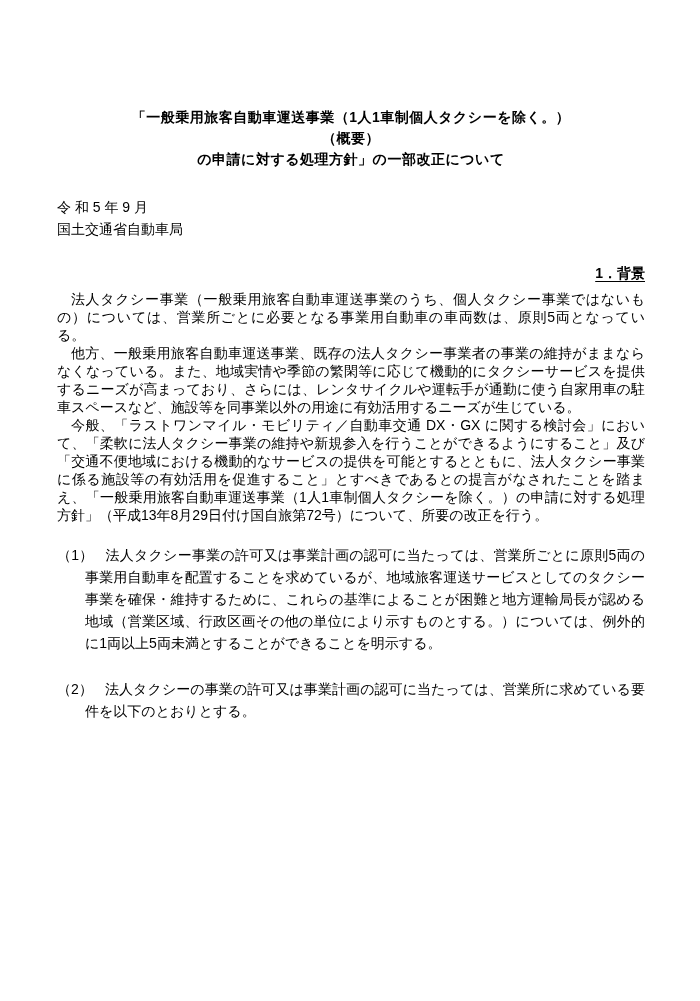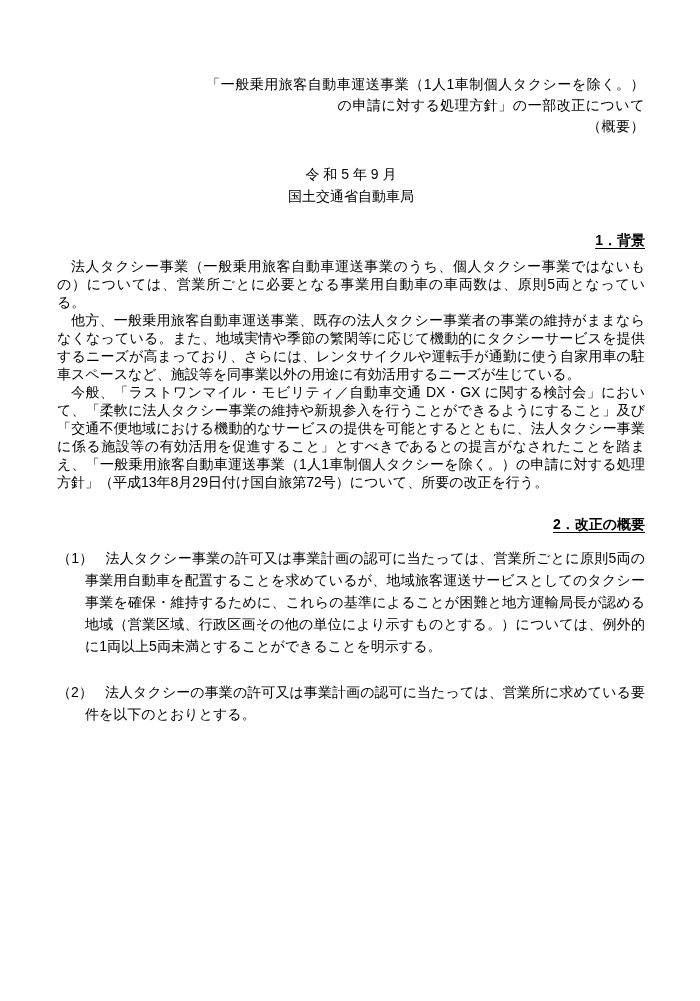--- a/index.html
+++ b/index.html
@@ -12,29 +12,30 @@
   }
   .page {
     position: relative;
     width: 700px;
     height: 1001px;
     background: #ffffff;
     padding: 74px 55px 40px 57px;
     overflow: hidden;
   }
   .title-block {
-    text-align: right;
-    font-weight: normal;
+    text-align: center;
+    font-weight: bold;
     font-size: 14px;
     line-height: 21px;
     letter-spacing: 0.5px;
+    margin-top: 33px;
   }
   .byline {
     margin-top: 26px;
-    text-align: center;
+    text-align: left;
     font-size: 14px;
     line-height: 22px;
   }
   .section-heading {
     margin-top: 22px;
     margin-bottom: 6px;
     font-size: 14px;
     font-weight: bold;
     line-height: 22px;
     text-align: right;
@@ -70,42 +71,39 @@
     text-align: justify;
   }
 </style>
 </head>
 <body>
 
 <div class="page">
 
   <header class="title-block">
     <div class="title-line">「一般乗用旅客自動車運送事業（1人1車制個人タクシーを除く。）</div>
+    <div class="title-line">（概要）</div>
     <div class="title-line">の申請に対する処理方針」の一部改正について</div>
-    <div class="title-line">（概要）</div>
   </header>
 
   <div class="byline">
     <div class="byline-line">令 和 5 年 9 月</div>
     <div class="byline-line">国土交通省自動車局</div>
   </div>
 
   <section class="section-background">
     <div class="section-heading">
       <span class="heading-text">1．背景</span>
     </div>
     <p class="para">法人タクシー事業（一般乗用旅客自動車運送事業のうち、個人タクシー事業ではないもの）については、営業所ごとに必要となる事業用自動車の車両数は、原則5両となっている。</p>
     <p class="para">他方、一般乗用旅客自動車運送事業、既存の法人タクシー事業者の事業の維持がままならなくなっている。また、地域実情や季節の繁閑等に応じて機動的にタクシーサービスを提供するニーズが高まっており、さらには、レンタサイクルや運転手が通勤に使う自家用車の駐車スペースなど、施設等を同事業以外の用途に有効活用するニーズが生じている。</p>
     <p class="para">今般、「ラストワンマイル・モビリティ／自動車交通 DX・GX に関する検討会」において、「柔軟に法人タクシー事業の維持や新規参入を行うことができるようにすること」及び「交通不便地域における機動的なサービスの提供を可能とするとともに、法人タクシー事業に係る施設等の有効活用を促進すること」とすべきであるとの提言がなされたことを踏まえ、「一般乗用旅客自動車運送事業（1人1車制個人タクシーを除く。）の申請に対する処理方針」（平成13年8月29日付け国自旅第72号）について、所要の改正を行う。</p>
   </section>
 
   <section class="section-outline">
-    <div class="section-heading">
-      <span class="heading-text">2．改正の概要</span>
-    </div>
 
     <div class="item"><span class="item-label">（1）</span><span class="item-text">法人タクシー事業の許可又は事業計画の認可に当たっては、営業所ごとに原則5両の事業用自動車を配置することを求めているが、地域旅客運送サービスとしてのタクシー事業を確保・維持するために、これらの基準によることが困難と地方運輸局長が認める地域（営業区域、行政区画その他の単位により示すものとする。）については、例外的に1両以上5両未満とすることができることを明示する。</span></div>
 
     <div class="item"><span class="item-label">（2）</span><span class="item-text">法人タクシーの事業の許可又は事業計画の認可に当たっては、営業所に求めている要件を以下のとおりとする。</span></div>
 
   </section>
 
 </div>
 
 </body></html>

